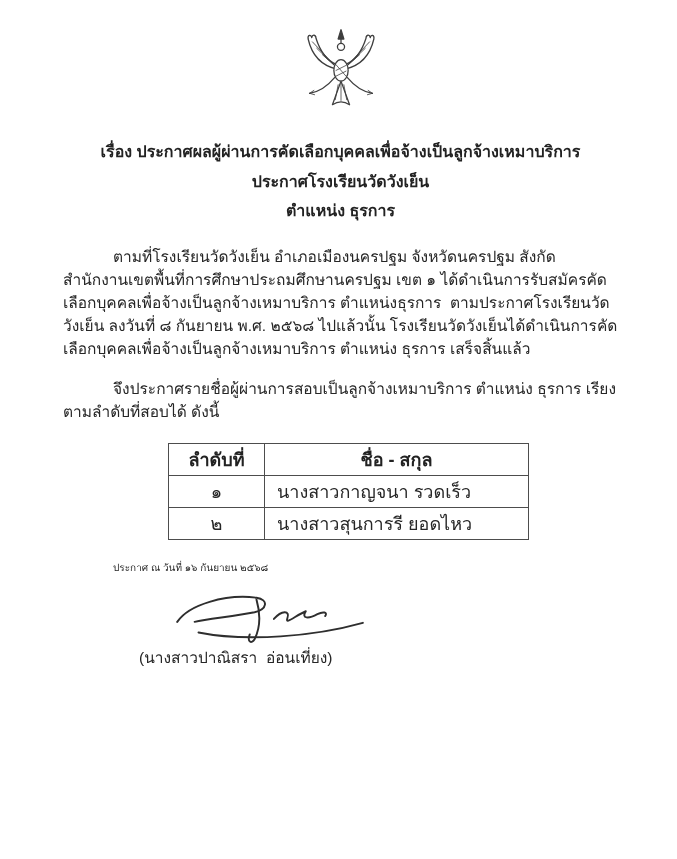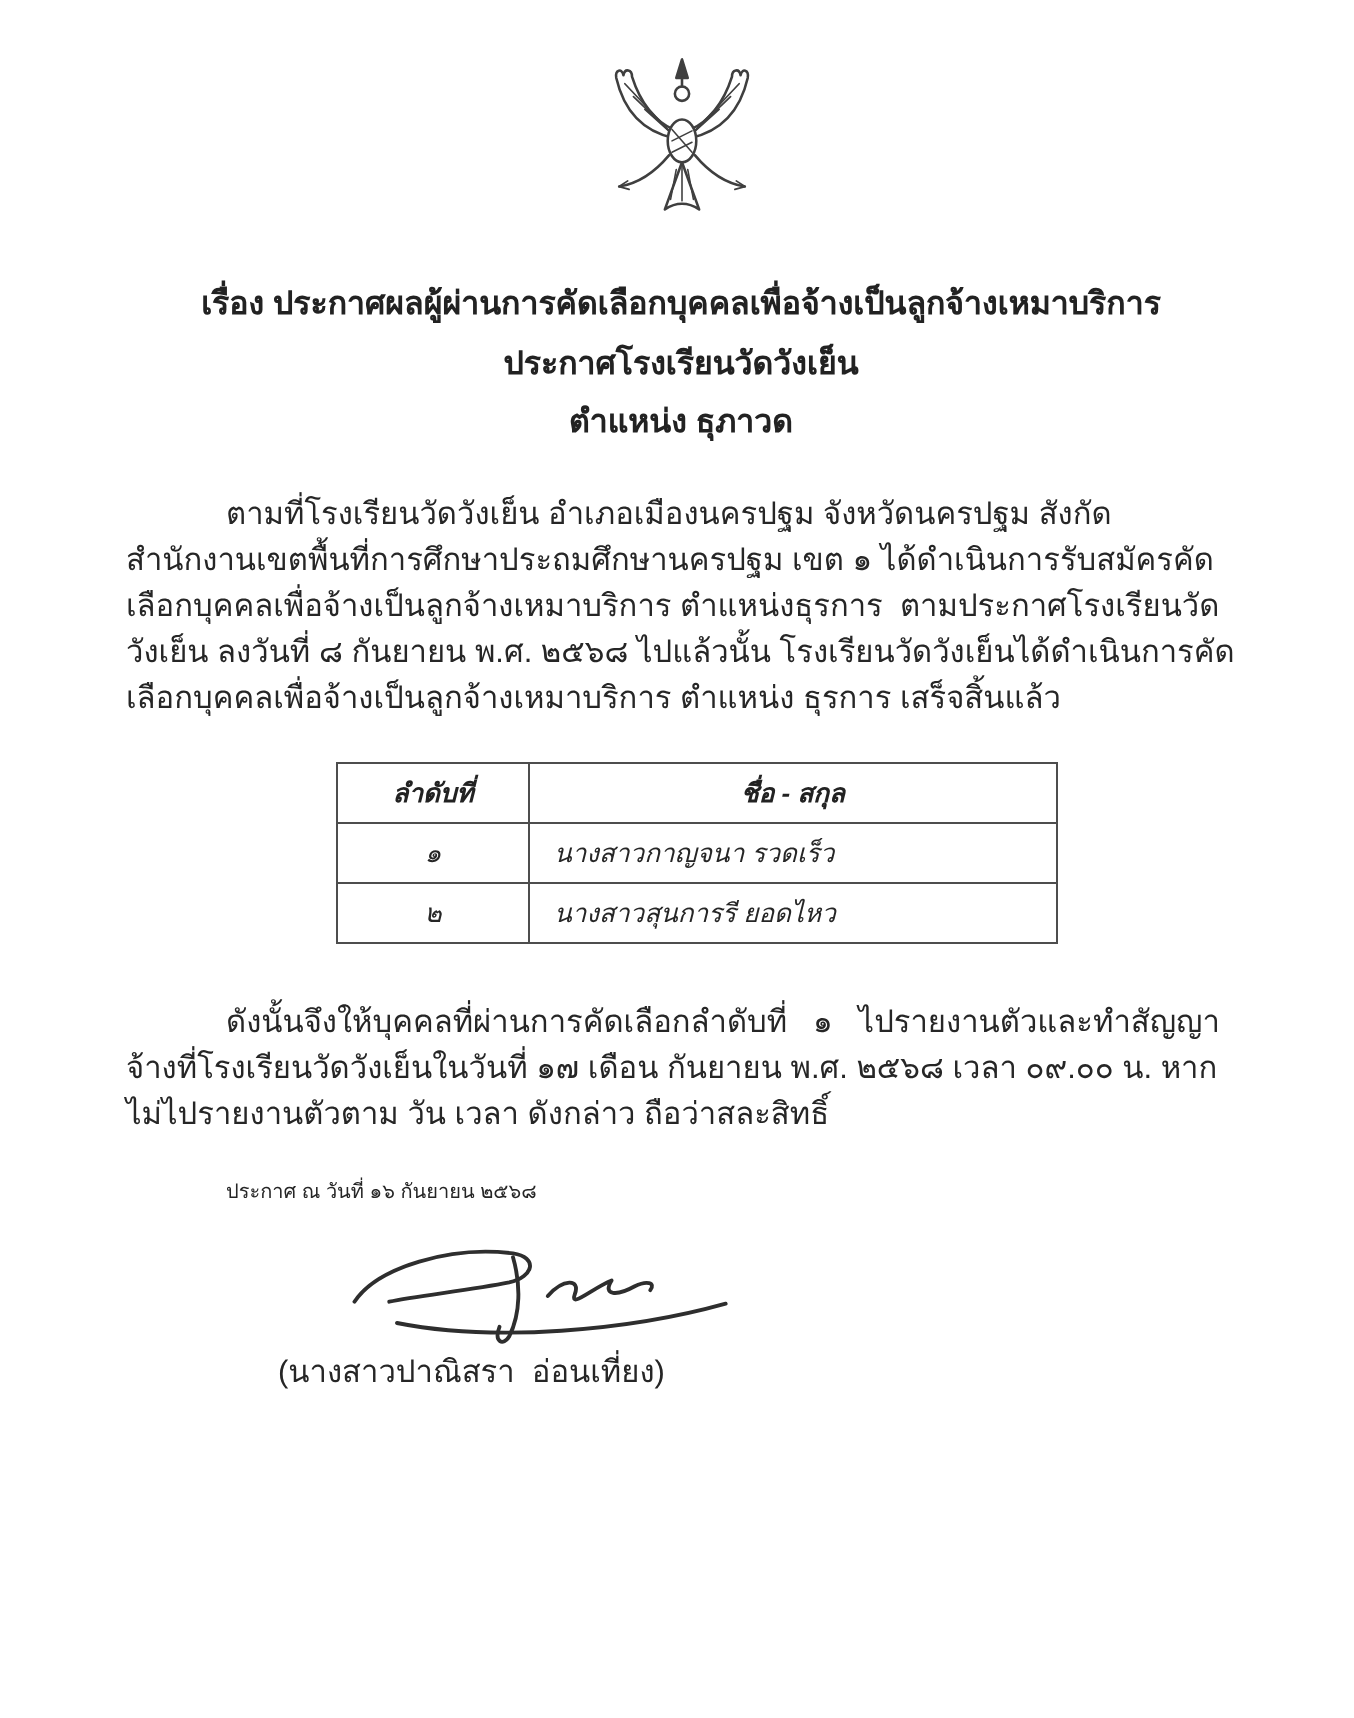--- a/index.html
+++ b/index.html
@@ -48,25 +48,24 @@
   .para2 { margin-top: 17px; }
   .para3 { margin-top: 28px; }
   .results-table {
     border-collapse: collapse;
     margin: 20px 0 0 105px;
     table-layout: fixed;
   }
   .results-table th,
   .results-table td {
     border: 1px solid #4d4d4d;
-    font-size: 13px;
+    font-size: 18px;
     height: 27px;
     vertical-align: middle;
     background: #fff;
-    font-style: italic;
   }
   .col-no   { width: 96px; }
   .col-name { width: 264px; }
   .results-table th { font-weight: bold; text-align: center; color: #222; }
   .cell-no   { text-align: center; }
   .cell-name { text-align: left; padding-left: 12px; }
   .date-line {
     margin-top: 16px;
     padding-left: 50px;
     font-size: 10px;
@@ -122,23 +121,24 @@
         <path d="M61 70 C 51 82, 39 90, 26 92"></path>
         <path d="M26 92 l6 -4 M26 92 l7 2" stroke-width="1.2"></path>
         <path d="M79 70 C 89 82, 101 90, 114 92"></path>
         <path d="M114 92 l-6 -4 M114 92 l-7 2" stroke-width="1.2"></path>
       </g>
     </svg>
   </div>
 
   <div class="title title-l2">เรื่อง ประกาศผลผู้ผ่านการคัดเลือกบุคคลเพื่อจ้างเป็นลูกจ้างเหมาบริการ</div>
   <div class="title title-l1">ประกาศโรงเรียนวัดวังเย็น</div>
-  <div class="title title-l3">ตำแหน่ง ธุภาวด</div>
+  <div class="title title-l3">ตำแหน่ง ธุรการ</div>
 
   <p class="para para1">ตามที่โรงเรียนวัดวังเย็น อำเภอเมืองนครปฐม จังหวัดนครปฐม สังกัดสำนักงานเขตพื้นที่การศึกษาประถมศึกษานครปฐม เขต ๑ ได้ดำเนินการรับสมัครคัดเลือกบุคคลเพื่อจ้างเป็นลูกจ้างเหมาบริการ ตำแหน่งธุรการ  ตามประกาศโรงเรียนวัดวังเย็น ลงวันที่ ๘ กันยายน พ.ศ. ๒๕๖๘ ไปแล้วนั้น โรงเรียนวัดวังเย็นได้ดำเนินการคัดเลือกบุคคลเพื่อจ้างเป็นลูกจ้างเหมาบริการ ตำแหน่ง ธุรการ เสร็จสิ้นแล้ว</p>
+  <p class="para para2">จึงประกาศรายชื่อผู้ผ่านการสอบเป็นลูกจ้างเหมาบริการ ตำแหน่ง ธุรการ เรียงตามลำดับที่สอบได้ ดังนี้</p>
 
   <table class="results-table">
     <colgroup>
       <col class="col-no">
       <col class="col-name">
     </colgroup>
     <thead>
       <tr>
         <th>ลำดับที่</th>
         <th>ชื่อ - สกุล</th>
@@ -149,21 +149,20 @@
         <td class="cell-no">๑</td>
         <td class="cell-name">นางสาวกาญจนา รวดเร็ว</td>
       </tr>
       <tr>
         <td class="cell-no">๒</td>
         <td class="cell-name">นางสาวสุนการรี ยอดไหว</td>
       </tr>
     </tbody>
   </table>
 
-  <p class="para para3">ดังนั้นจึงให้บุคคลที่ผ่านการคัดเลือกลำดับที่   ๑   ไปรายงานตัวและทำสัญญาจ้างที่โรงเรียนวัดวังเย็นในวันที่ ๑๗ เดือน กันยายน พ.ศ. ๒๕๖๘ เวลา ๐๙.๐๐ น. หากไม่ไปรายงานตัวตาม วัน เวลา ดังกล่าว ถือว่าสละสิทธิ์</p>
 
   <div class="date-line">ประกาศ ณ วันที่ ๑๖ กันยายน ๒๕๖๘</div>
 
   <div class="signature-block">
     <svg class="signature-svg" width="208" height="58" viewBox="0 0 210 60" xmlns="http://www.w3.org/2000/svg">
       <g stroke="#2e2e2e" fill="none" stroke-width="2" stroke-linecap="round" stroke-linejoin="round">
         <path d="M8 34 C 20 16, 58 5, 90 9 C 103 11, 101 21, 88 24 C 68 28, 40 31, 26 34"></path>
         <path d="M90 11 C 94 25, 94 40, 88 52 C 85 57, 80 55, 83 47"></path>
         <path d="M108 31 C 116 22, 125 22, 122 30 C 119 38, 131 27, 141 23 C 136 31, 144 31, 153 26 C 159 23, 164 24, 161 28"></path>
         <path d="M30 45 C 80 55, 150 49, 200 35"></path>

